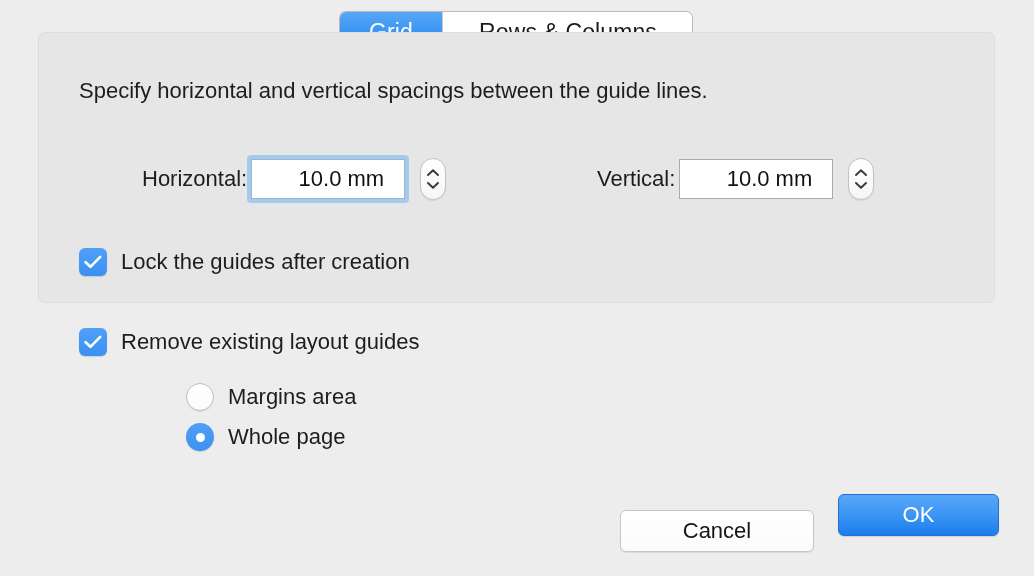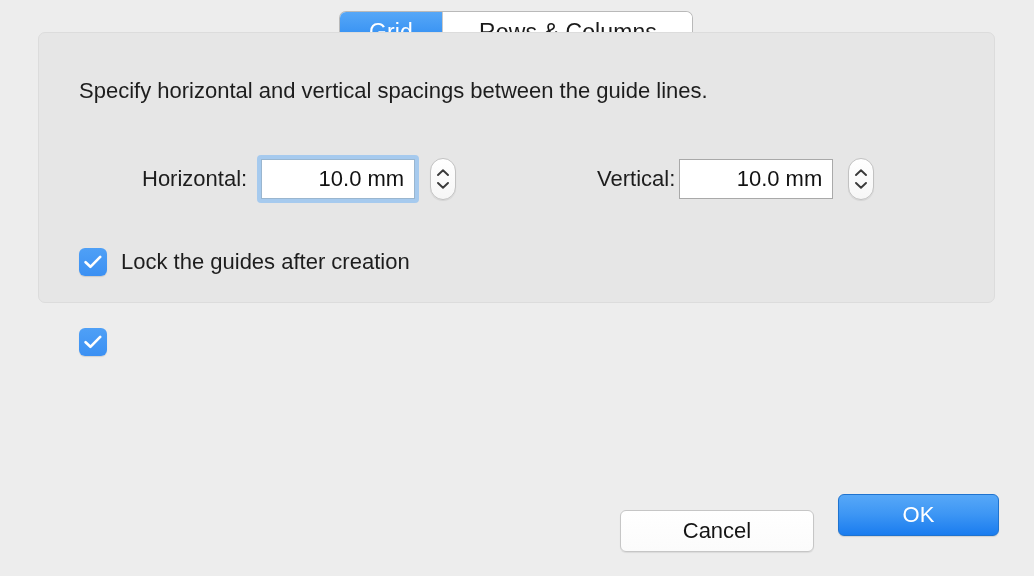--- a/index.html
+++ b/index.html
@@ -81,41 +81,41 @@
     top: 155px;
   }
   .field-row.horizontal { left: 142px; }
   .field-row.vertical   { left: 597px; }
 
   .field-label {
     font-size: 22px;
     color: #1d1d1d;
     white-space: nowrap;
   }
-  .field-row.horizontal .field-label { margin-right: 10px; }
+  .field-row.horizontal .field-label { margin-right: 0; }
   .field-row.vertical   .field-label { }
 
   .textfield-wrap {
     border-radius: 4px;
     padding: 4px;
     background: transparent;
   }
   .textfield-wrap.focused {
     background: #a6caee;
   }
   .textfield {
     box-sizing: border-box;
     width: 154px;
     height: 40px;
     background: #ffffff;
     border: 1px solid #a9a9a9;
     display: flex;
     align-items: center;
     justify-content: flex-end;
-    padding-right: 10px;
+    padding-right: 20px;
     font-size: 22px;
     color: #121212;
     font-family: "Liberation Sans", sans-serif;
   }
   .textfield-wrap.focused .textfield {
     border-color: #9ab6cf;
   }
 
   
   .stepper {
@@ -317,19 +317,32 @@
   </span>
   <span class="check-label">Lock the guides after creation</span>
 </div>
 
 <div class="check-row remove-guides">
   <span class="checkbox">
     <svg width="18" height="14" viewBox="0 0 18 14">
       <path d="M1.6 7.2 L6.4 11.8 L16.2 1.9" fill="none" stroke="#ffffff" stroke-width="2.6" stroke-linecap="round" stroke-linejoin="round"></path>
     </svg>
   </span>
+  <span class="check-label">Remove existing layout guides</span>
 </div>
 
 <div class="radio-section">
+  <div class="radio-list">
+    <div class="radio-row">
+      <span class="radio off"></span>
+      <span class="radio-label">Margins area</span>
+    </div>
+    <div class="radio-row">
+      <span class="radio on">
+        <span class="dot"></span>
+      </span>
+      <span class="radio-label">Whole page</span>
+    </div>
+  </div>
 </div>
 
 <div class="btn btn-cancel">Cancel</div>
 <div class="btn btn-ok">OK</div>
 
 </body></html>

